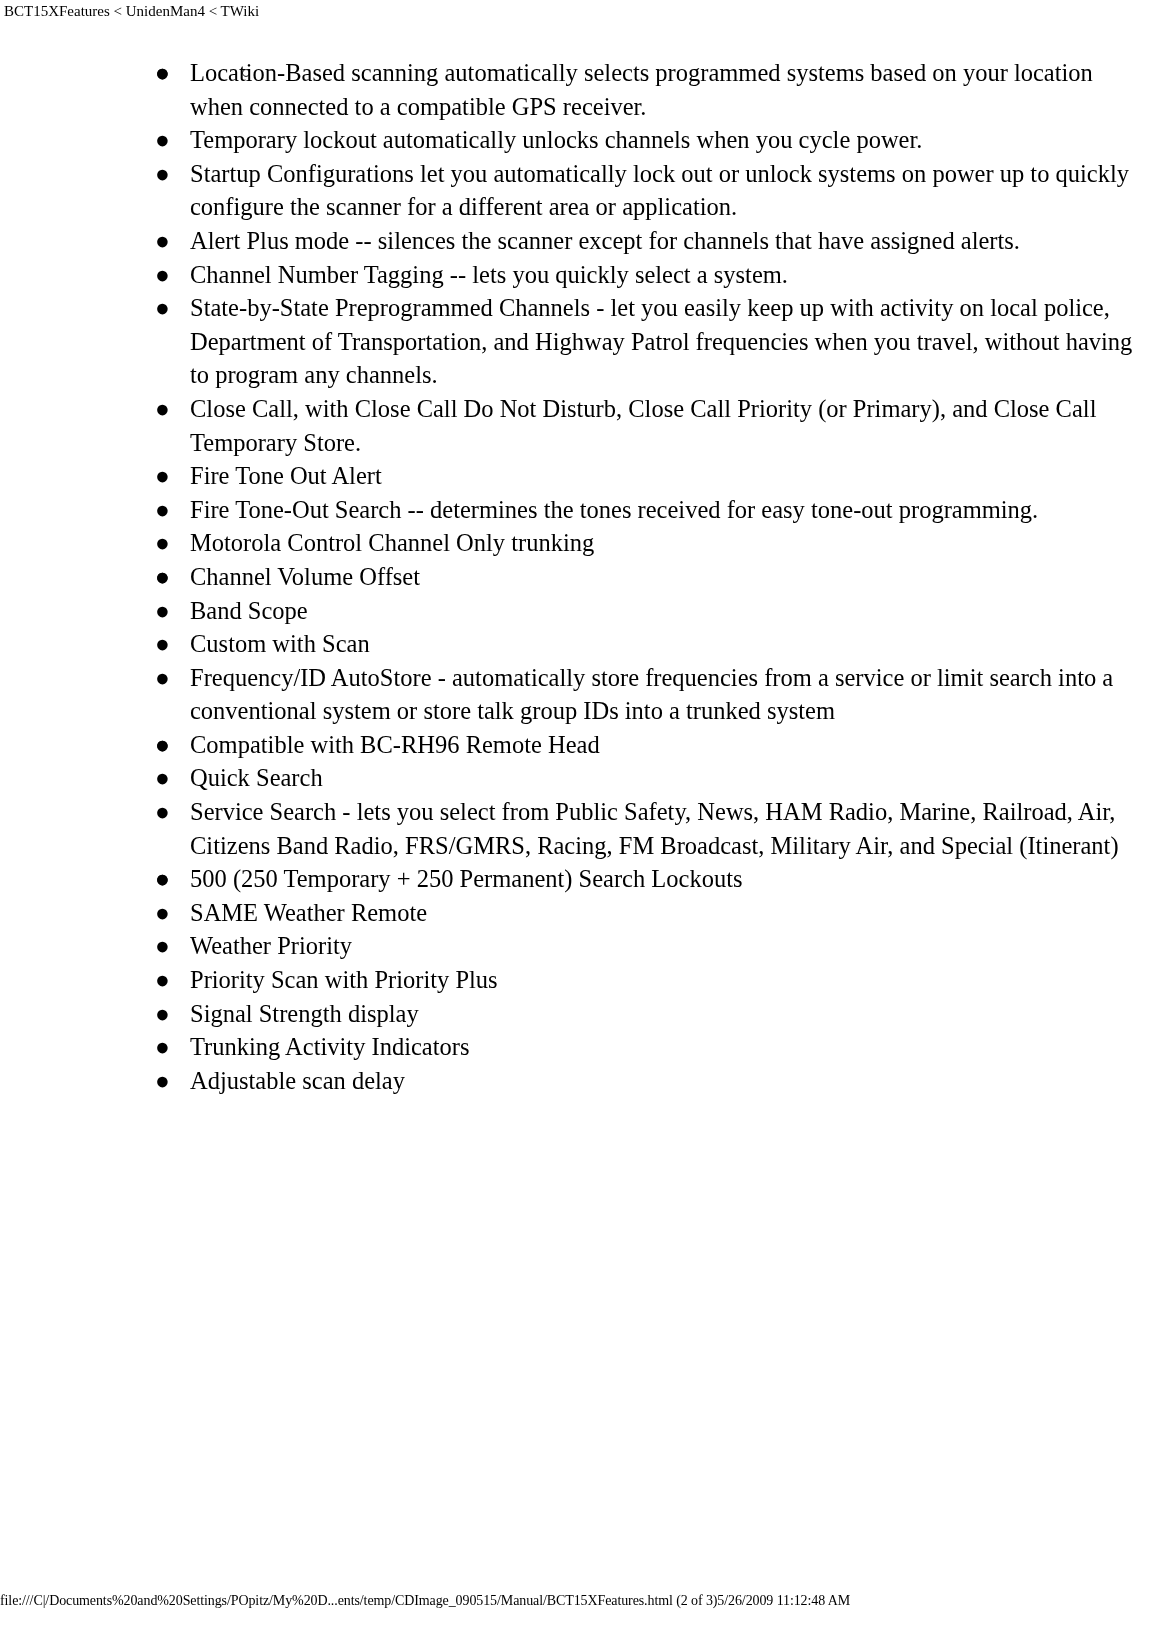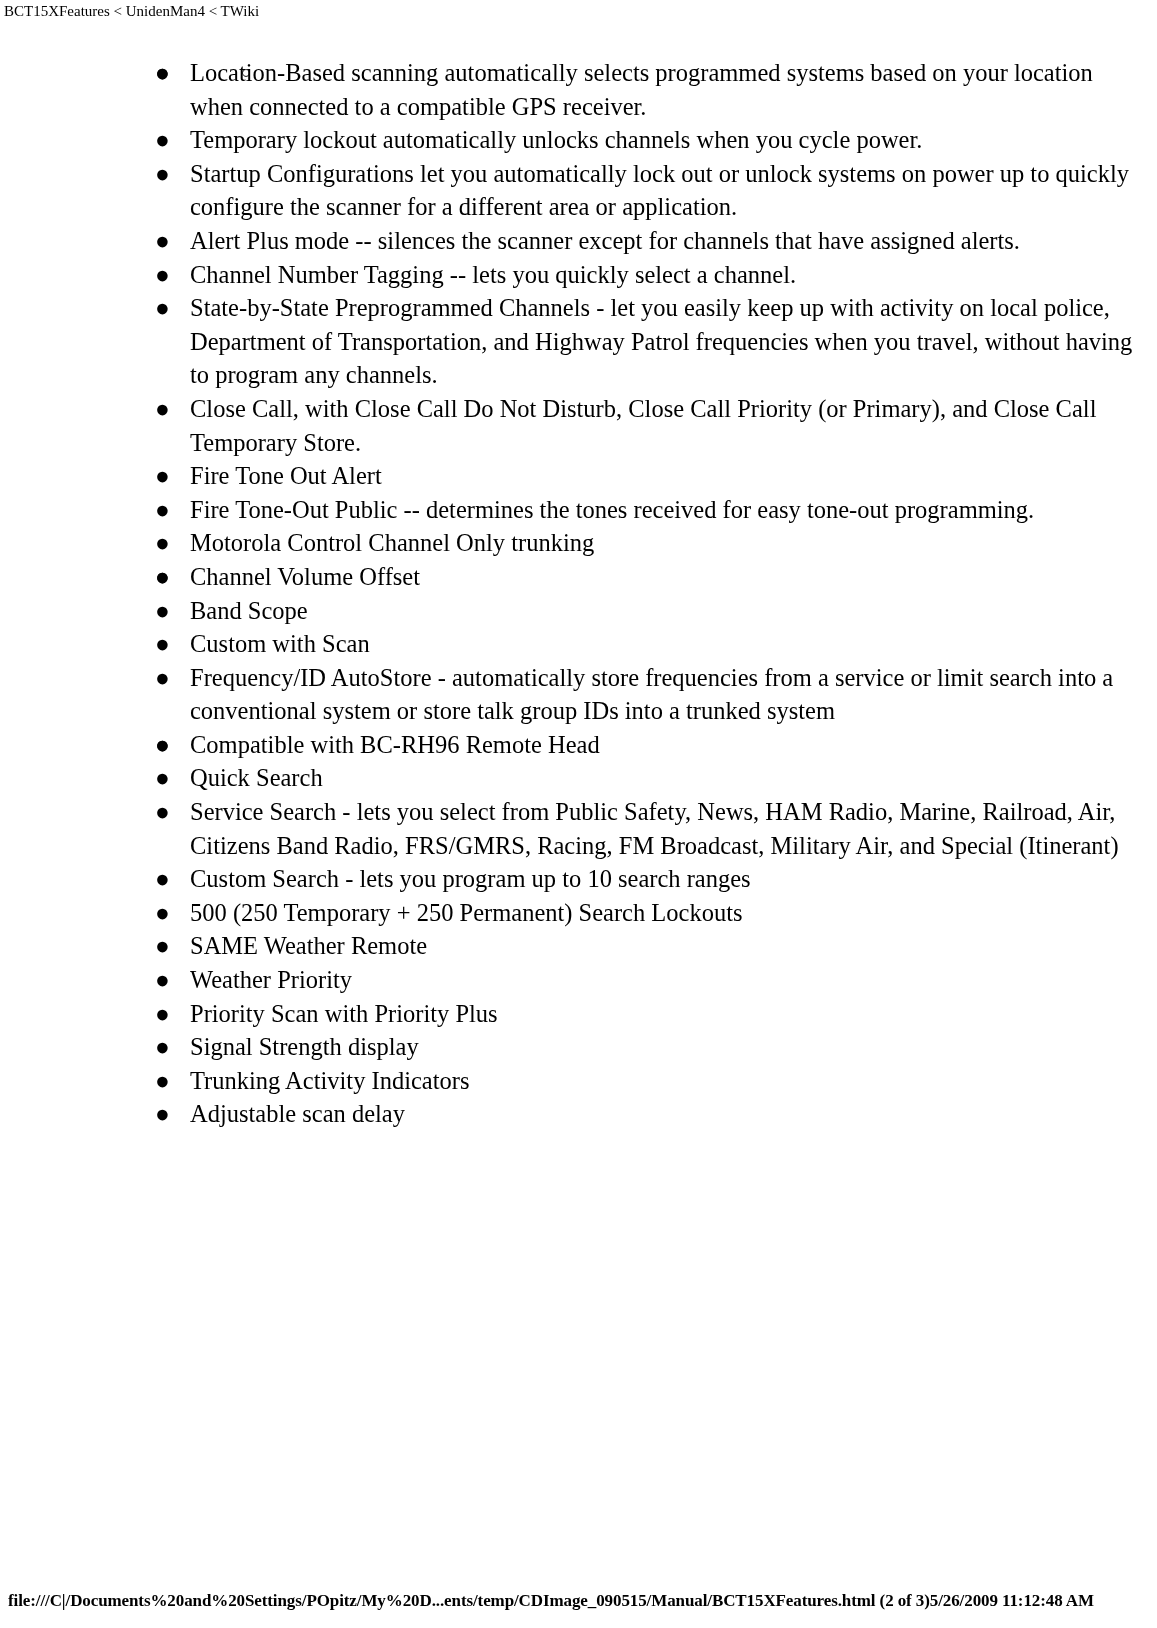--- a/index.html
+++ b/index.html
@@ -71,27 +71,26 @@
     font-size: 17px;
   }
 
   .item-text {
     display: block;
   }
 
   
   .page-footer {
     position: absolute;
-    left: 8px;
+    left: 0;
     top: 1592px;
-    font-size: 17px;
+    font-size: 14px;
     line-height: 18px;
     white-space: nowrap;
     letter-spacing: -0.1px;
-    font-weight: bold;
   }
 </style>
 </head>
 <body>
 
 <div class="page-header">BCT15XFeatures &lt; UnidenMan4 &lt; TWiki</div>
 
 <div class="content">
   <ul class="feature-list" id="feature-list">
       <li class="feature-item nested">
@@ -111,37 +110,37 @@
       <li class="feature-item">
         <span class="bullet-glyph">●</span>
         <span class="item-text">Startup Configurations let you automatically lock out or unlock systems on power up to quickly configure the scanner for a different area or application.</span>
       </li>
       <li class="feature-item">
         <span class="bullet-glyph">●</span>
         <span class="item-text">Alert Plus mode -- silences the scanner except for channels that have assigned alerts.</span>
       </li>
       <li class="feature-item">
         <span class="bullet-glyph">●</span>
-        <span class="item-text">Channel Number Tagging -- lets you quickly select a channel.</span>
+        <span class="item-text">Channel Number Tagging -- lets you quickly select a system.</span>
       </li>
       <li class="feature-item">
         <span class="bullet-glyph">●</span>
         <span class="item-text">State-by-State Preprogrammed Channels - let you easily keep up with activity on local police, Department of Transportation, and Highway Patrol frequencies when you travel, without having to program any channels.</span>
       </li>
       <li class="feature-item">
         <span class="bullet-glyph">●</span>
         <span class="item-text">Close Call, with Close Call Do Not Disturb, Close Call Priority (or Primary), and Close Call Temporary Store.</span>
       </li>
       <li class="feature-item">
         <span class="bullet-glyph">●</span>
         <span class="item-text">Fire Tone Out Alert</span>
       </li>
       <li class="feature-item">
         <span class="bullet-glyph">●</span>
-        <span class="item-text">Fire Tone-Out Public -- determines the tones received for easy tone-out programming.</span>
+        <span class="item-text">Fire Tone-Out Search -- determines the tones received for easy tone-out programming.</span>
       </li>
       <li class="feature-item">
         <span class="bullet-glyph">●</span>
         <span class="item-text">Motorola Control Channel Only trunking</span>
       </li>
       <li class="feature-item">
         <span class="bullet-glyph">●</span>
       </li>
       <li class="feature-item">
         <span class="bullet-glyph">●</span>
@@ -169,21 +168,20 @@
       <li class="feature-item">
         <span class="bullet-glyph">●</span>
         <span class="item-text">Quick Search</span>
       </li>
       <li class="feature-item">
         <span class="bullet-glyph">●</span>
         <span class="item-text">Service Search - lets you select from Public Safety, News, HAM Radio, Marine, Railroad, Air, Citizens Band Radio, FRS/GMRS, Racing, FM Broadcast, Military Air, and Special (Itinerant)</span>
       </li>
       <li class="feature-item">
         <span class="bullet-glyph">●</span>
-        <span class="item-text">Custom Search - lets you program up to 10 search ranges</span>
       </li>
       <li class="feature-item">
         <span class="bullet-glyph">●</span>
         <span class="item-text">500 (250 Temporary + 250 Permanent) Search Lockouts</span>
       </li>
       <li class="feature-item">
         <span class="bullet-glyph">●</span>
         <span class="item-text">SAME Weather Remote</span>
       </li>
       <li class="feature-item">

